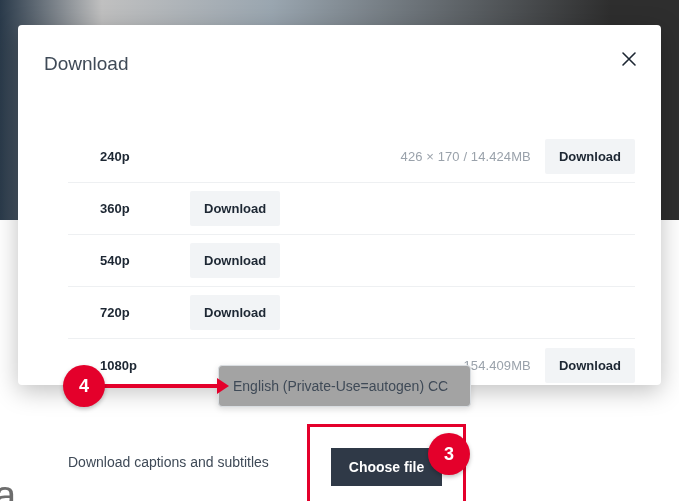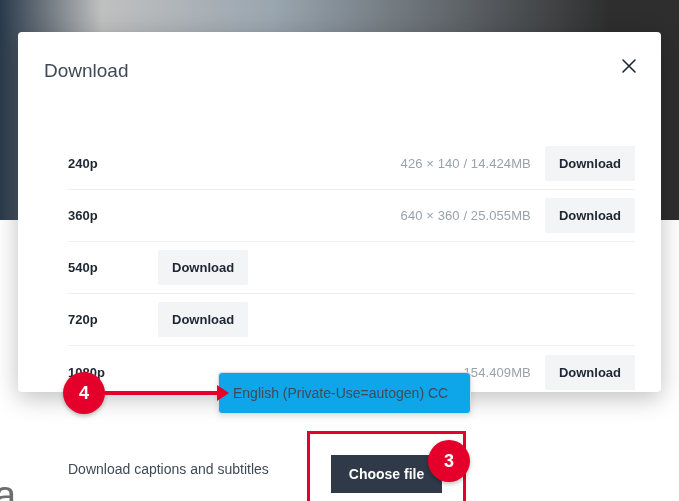--- a/index.html
+++ b/index.html
@@ -18,21 +18,21 @@
       background: #fff; color: #4a4a4a;
     }
     .bg-bottom .ghost {
       position: absolute; left: -6px; font-size: 40px; color: #6d6d6d;
       line-height: 1.5;
     }
     .ghost.g1 { top: 245px; }
 
     .modal {
       position: absolute;
-      top: 32px; left: 18px;
+      top: 25px; left: 18px;
       width: 643px; height: 360px;
       background: #fff;
       border-radius: 4px;
       box-shadow: 0 6px 24px rgba(0,0,0,0.25);
       padding: 28px 26px 28px 26px;
     }
     .modal-header {
       display: flex; justify-content: space-between; align-items: flex-start;
       margin-bottom: 56px;
     }
@@ -48,21 +48,21 @@
     .close-btn svg { width: 16px; height: 16px; }
 
     .rows { padding-left: 24px; }
     .row {
       display: flex; align-items: center;
       height: 52px;
       border-bottom: 1px solid #eef0f2;
     }
     .row:last-of-type { border-bottom: none; }
     .res {
-      width: 90px; font-weight: 700; font-size: 13px; color: #1d2733;
+      width: 90px; font-weight: 700; font-size: 13px; color: #1d2733; margin-left: 32px;
     }
     .meta {
       flex: 1; text-align: right; color: #9aa2ab; font-size: 13px;
       padding-right: 14px; letter-spacing: 0.1px;
     }
     .dl-btn {
       background: #f2f4f6; border: none; color: #1d2733;
       font-weight: 600; font-size: 13px;
       padding: 10px 14px; border-radius: 2px;
       cursor: pointer;
@@ -84,21 +84,21 @@
       background: #2f3947; color: #fff; border: none;
       font-weight: 700; font-size: 14px;
       padding: 11px 18px; cursor: pointer;
     }
 
     
     .cc-popover {
       position: absolute;
       left: 200px; top: 340px;
       width: 253px;
-      background: #0ea5e9;
+      background: #a3a3a3;
       border: 1px solid #d9dde1;
       border-radius: 4px;
       padding: 12px 14px;
       box-shadow: 0 2px 6px rgba(0,0,0,0.12);
       font-size: 14px; color: #3f4a57;
     }
 
     
     .marker {
       position: absolute;
@@ -143,26 +143,25 @@
     <button class="close-btn" aria-label="Close">
       <svg viewBox="0 0 16 16">
         <path d="M2 2 L14 14 M14 2 L2 14" stroke="#1d2733" stroke-width="1.6" stroke-linecap="round"></path>
       </svg>
     </button>
   </div>
 
   <div class="rows">
     <div class="row">
       <div class="res">240p</div>
-      <div class="meta">426 × 140 / 14.424MB</div>
+      <div class="meta">426 × 170 / 14.424MB</div>
       <button class="dl-btn">Download</button>
     </div>
     <div class="row">
       <div class="res">360p</div>
-      <div class="meta">640 × 360 / 25.055MB</div>
       <button class="dl-btn">Download</button>
     </div>
     <div class="row">
       <div class="res">540p</div>
       <button class="dl-btn">Download</button>
     </div>
     <div class="row">
       <div class="res">720p</div>
       <button class="dl-btn">Download</button>
     </div>

